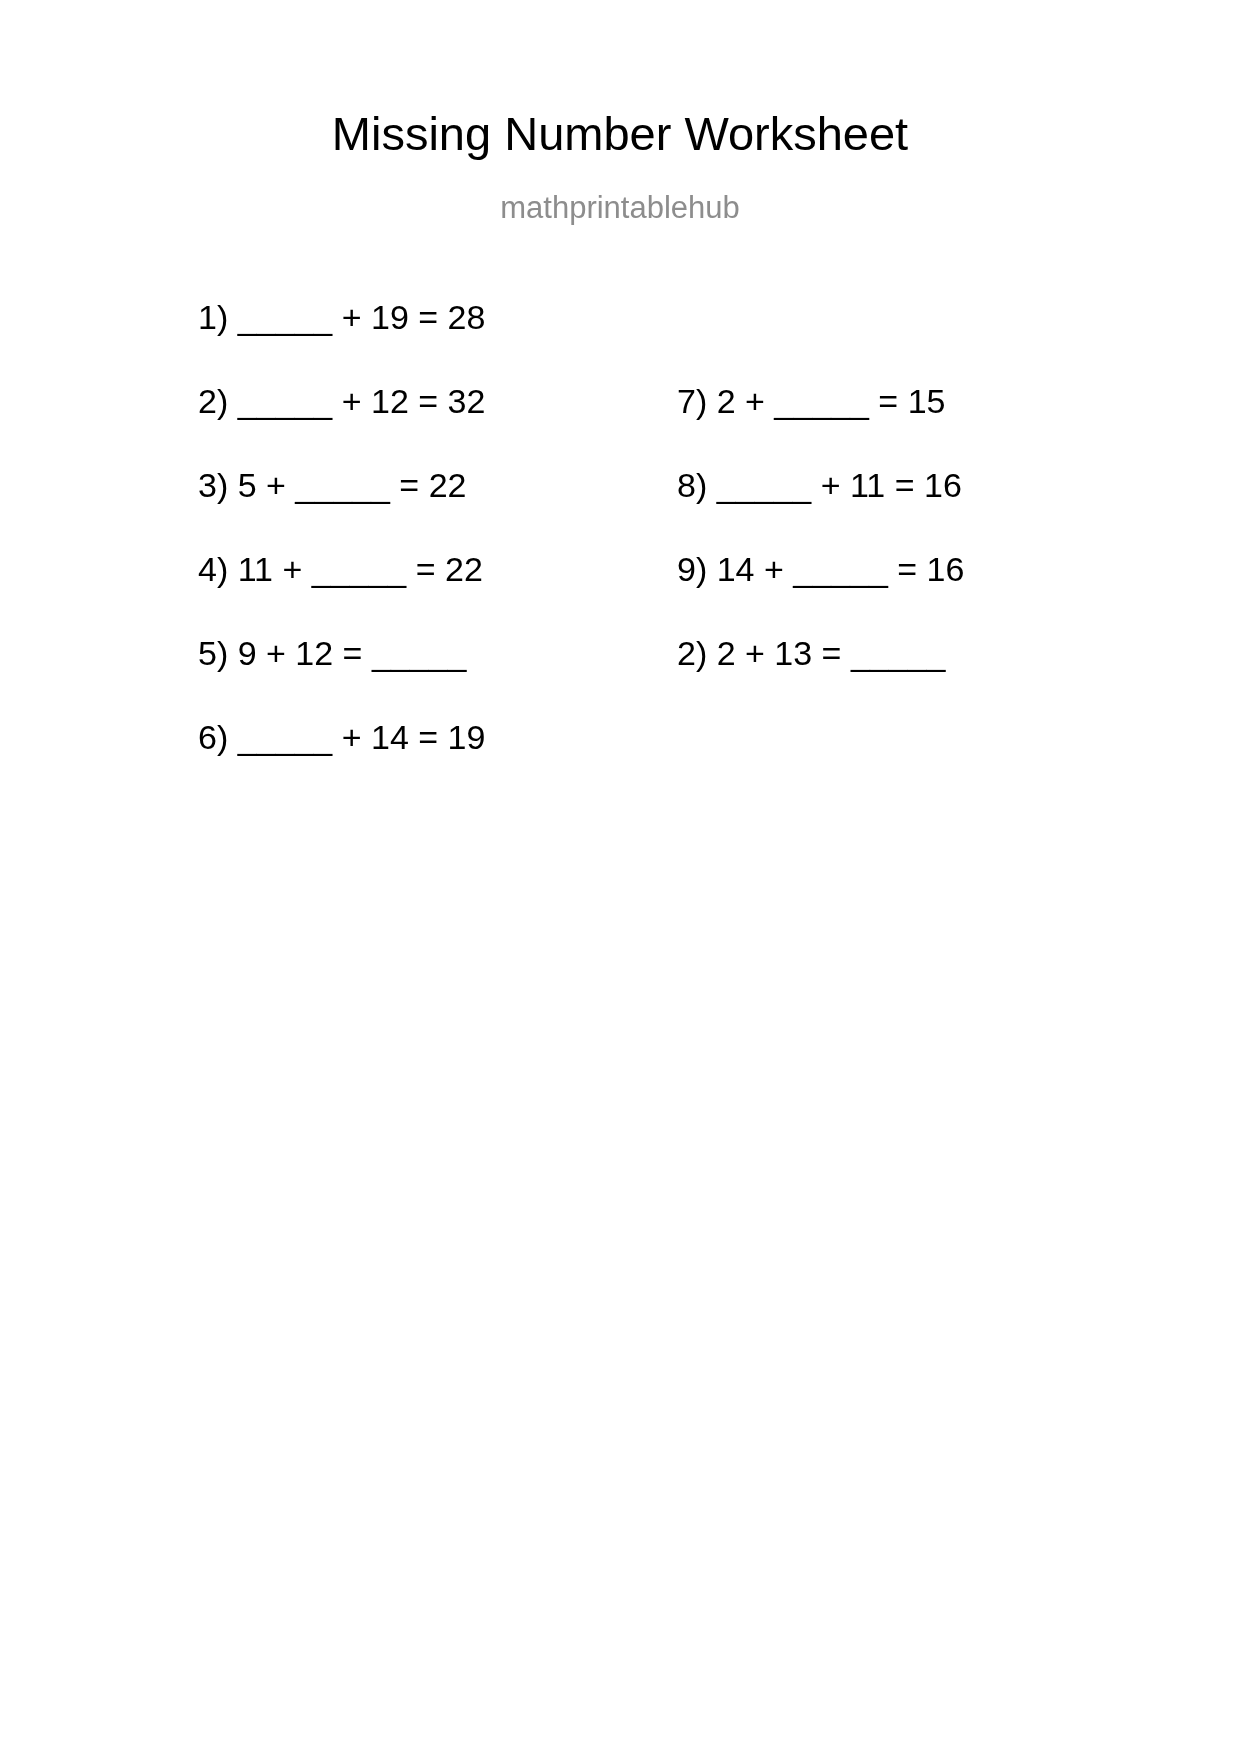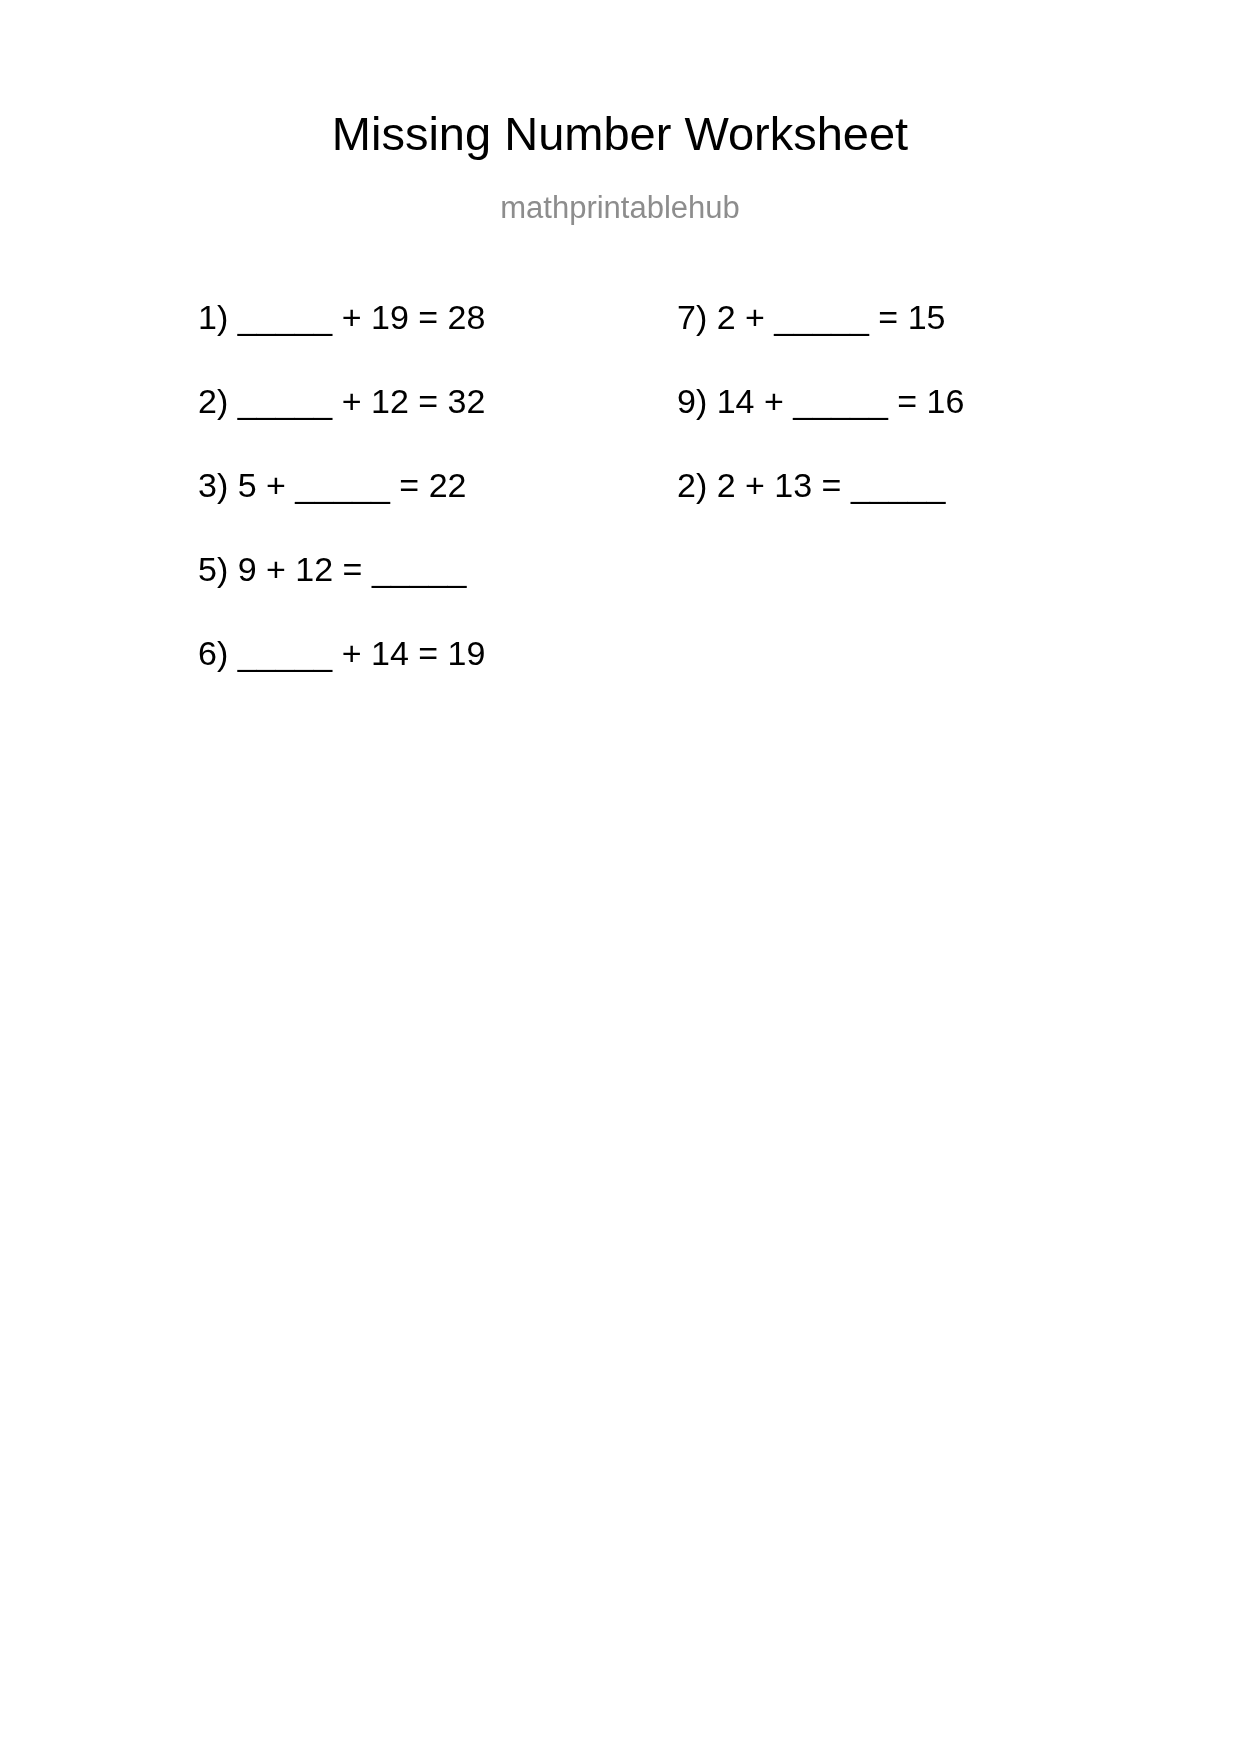--- a/index.html
+++ b/index.html
@@ -39,20 +39,21 @@
     margin: 12px;
     padding-top: 17px;
   }
   .problems {
     position: absolute;
     top: 300px;
     left: 0;
     width: 1240px;
     display: flex;
     flex-direction: row;
+    align-items: center;
   }
   .column {
     display: flex;
     flex-direction: column;
   }
   .column-left {
     margin-left: 198px;
     width: 420px;
   }
   .column-right {
@@ -76,25 +77,27 @@
 
   <h1 class="title">Missing Number Worksheet</h1>
   <div class="subtitle">mathprintablehub</div>
 
   <div class="problems">
 
     <div class="column column-left">
       <div class="problem">1) _____ + 19 = 28</div>
       <div class="problem">2) _____ + 12 = 32</div>
       <div class="problem">3) 5 + _____ = 22</div>
+      <div class="problem">4) 11 + _____ = 22</div>
       <div class="problem">5) 9 + 12 = _____</div>
       <div class="problem">6) _____ + 14 = 19</div>
     </div>
 
     <div class="column column-right">
       <div class="problem">7) 2 + _____ = 15</div>
+      <div class="problem">8) _____ + 11 = 16</div>
       <div class="problem">9) 14 + _____ = 16</div>
       <div class="problem">2) 2 + 13 = _____</div>
     </div>
 
   </div>
 
 </div>
 
 </body></html>

